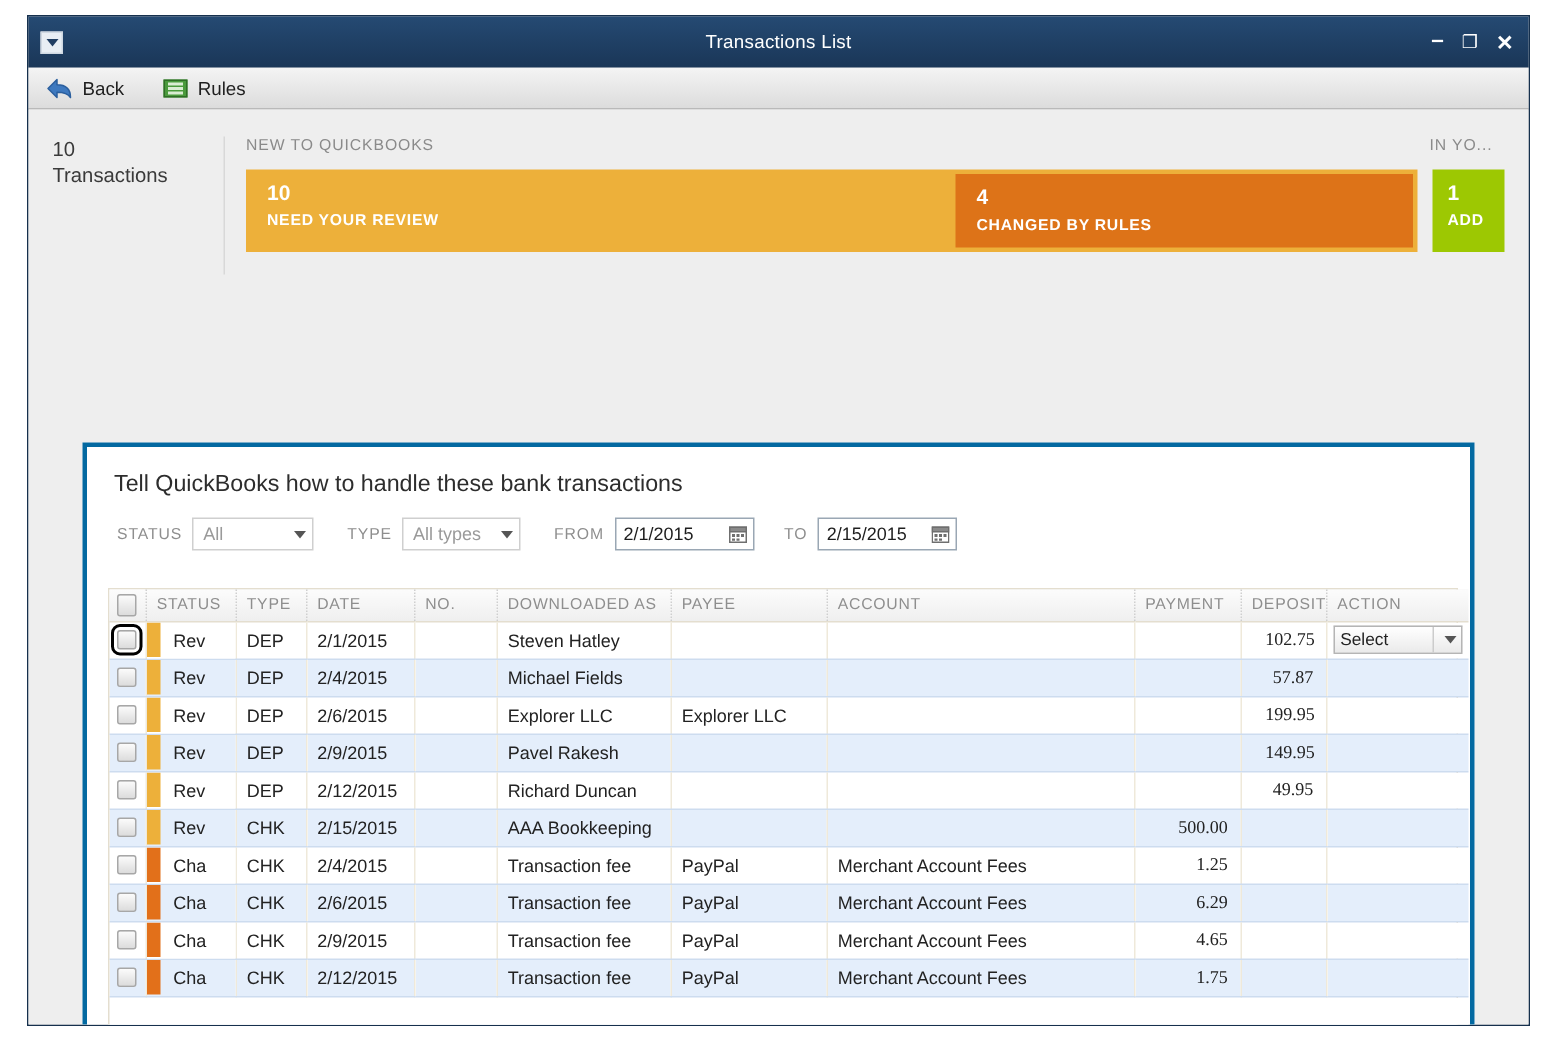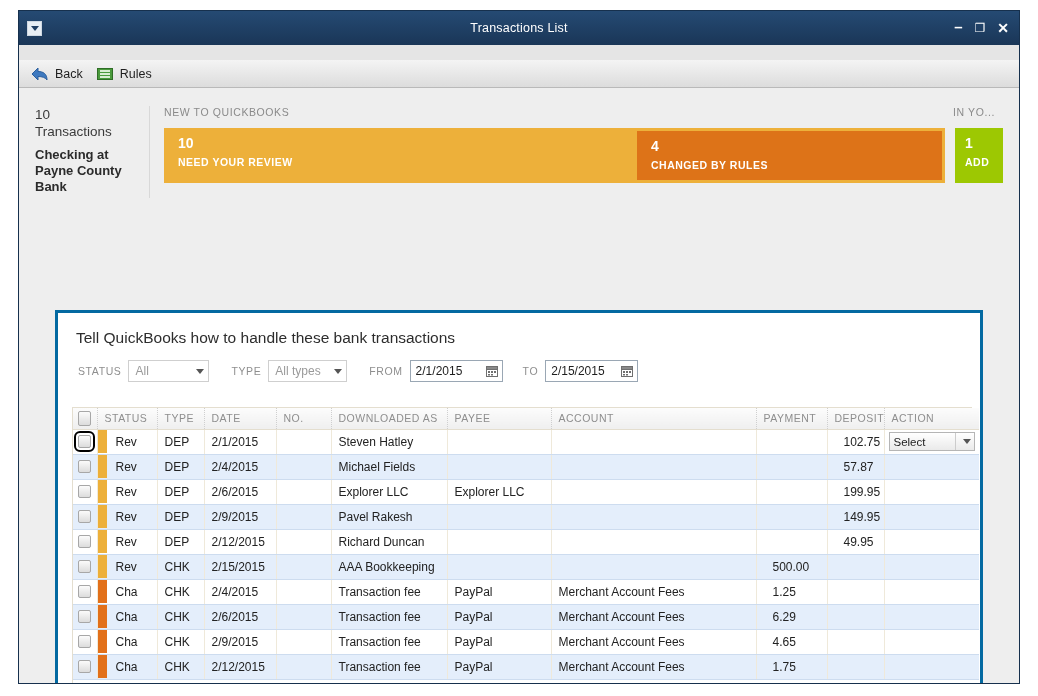--- a/index.html
+++ b/index.html
@@ -58,21 +58,21 @@
   .wc-min { font-size: 15px; font-weight: 700; position: relative; top: -2px;}
   .wc-max { font-size: 12px; }
   .wc-close { font-size: 14px; font-weight: 700; }
 
   
   #toolbar {
     flex: 0 0 28px;
     background: linear-gradient(180deg,#f4f4f4 0%,#dcdcdc 100%);
     border-bottom: 1px solid #b9b9b9;
     display: flex; align-items: center;
-    padding-left: 12px; gap: 14px; margin-top: 15px;
+    padding-left: 12px; gap: 26px;
   }
   .tb-item { display: flex; align-items: center; gap: 7px; cursor: default; }
   .tb-label { font-size: 12.5px; color: #1e1e1e; }
   #back-arrow-icon { width: 17px; height: 14px; display:block; }
   #rules-grid-icon {
     width: 16px; height: 12px;
     background: #4a9a3c;
     border: 1px solid #2f6e26;
     display: flex; flex-direction: column; justify-content: center; gap:1px;
     padding: 1px 2px;
@@ -239,21 +239,21 @@
   .col-dep   { width: 57px; }
   .col-act   { width: 95px; }
 
   td.col-chk, th.col-chk { padding-left: 5px; }
   td.col-status { padding-left: 0; position: relative; }
   .status-cell { display:flex; align-items:center; height:100%; }
   .chip { width: 9px; height: 23px; flex: 0 0 9px; }
   .chip-rev { background: #edb03a; }
   .chip-cha { background: #e2701a; }
   .status-txt { margin-left: 9px; font-size: 12px; }
-  .num { padding-right: 8px; padding-left: 16px; }
+  .num { text-align: right; padding-right: 8px; padding-left: 16px; font-family: Liberation Serif, serif; }
 
   .cbx {
     width: 13px; height: 13px;
     background: linear-gradient(180deg,#fbfbfb,#dcdcdc);
     border: 1px solid #a7a7a7;
     border-radius: 2px;
     display: block;
   }
   .cbx-focus { outline: 2px solid #000000; outline-offset: 2px; }
   th .cbx { height: 15px; }
@@ -307,21 +307,20 @@
   </div>
 
   <div id="page">
 
     <div id="summary-strip">
       <div id="account-block">
         <div id="tx-count">
           <span>10</span><br>
           <span>Transactions</span>
         </div>
-        <div id="account-name">Checking at Payne County Bank</div>
       </div>
 
       <div id="bars-area">
         <div id="bars-captions">
           <div class="cap" id="cap-new">NEW TO QUICKBOOKS</div>
           <div class="cap" id="cap-inyour">IN YO...</div>
         </div>
         <div id="bars-row">
           <div id="bar-amber">
             <div id="bar-amber-text">

